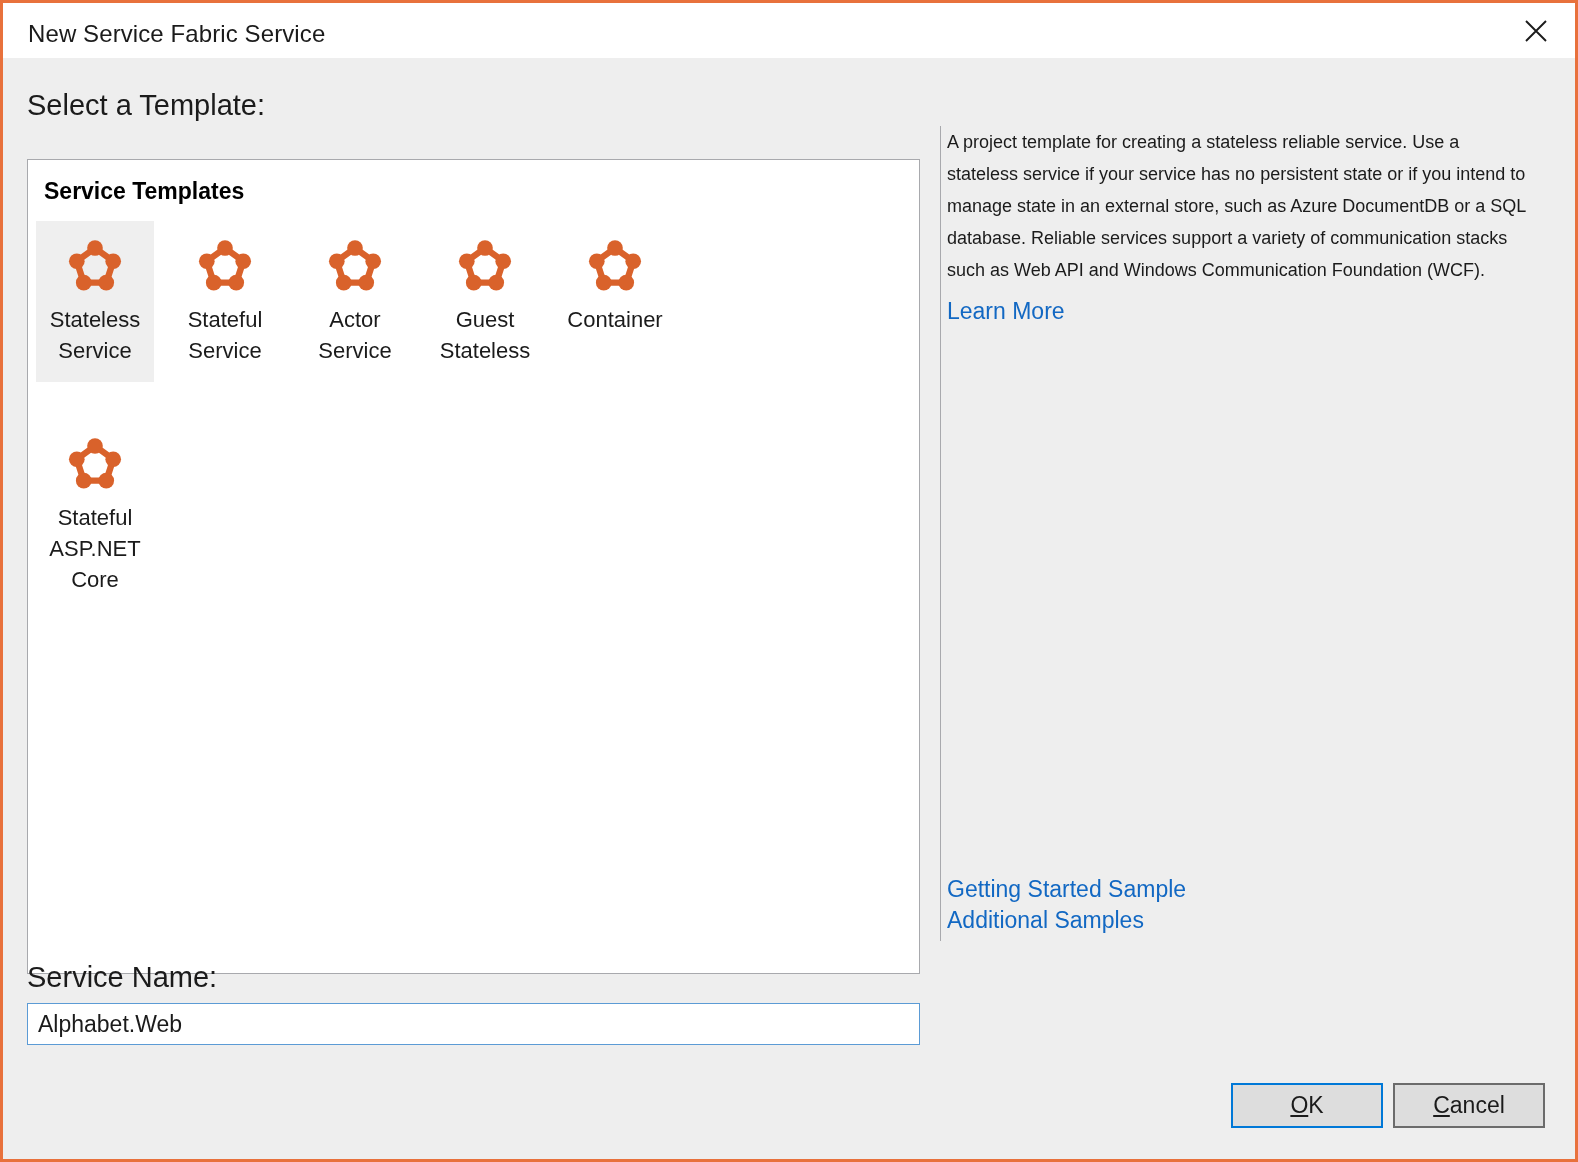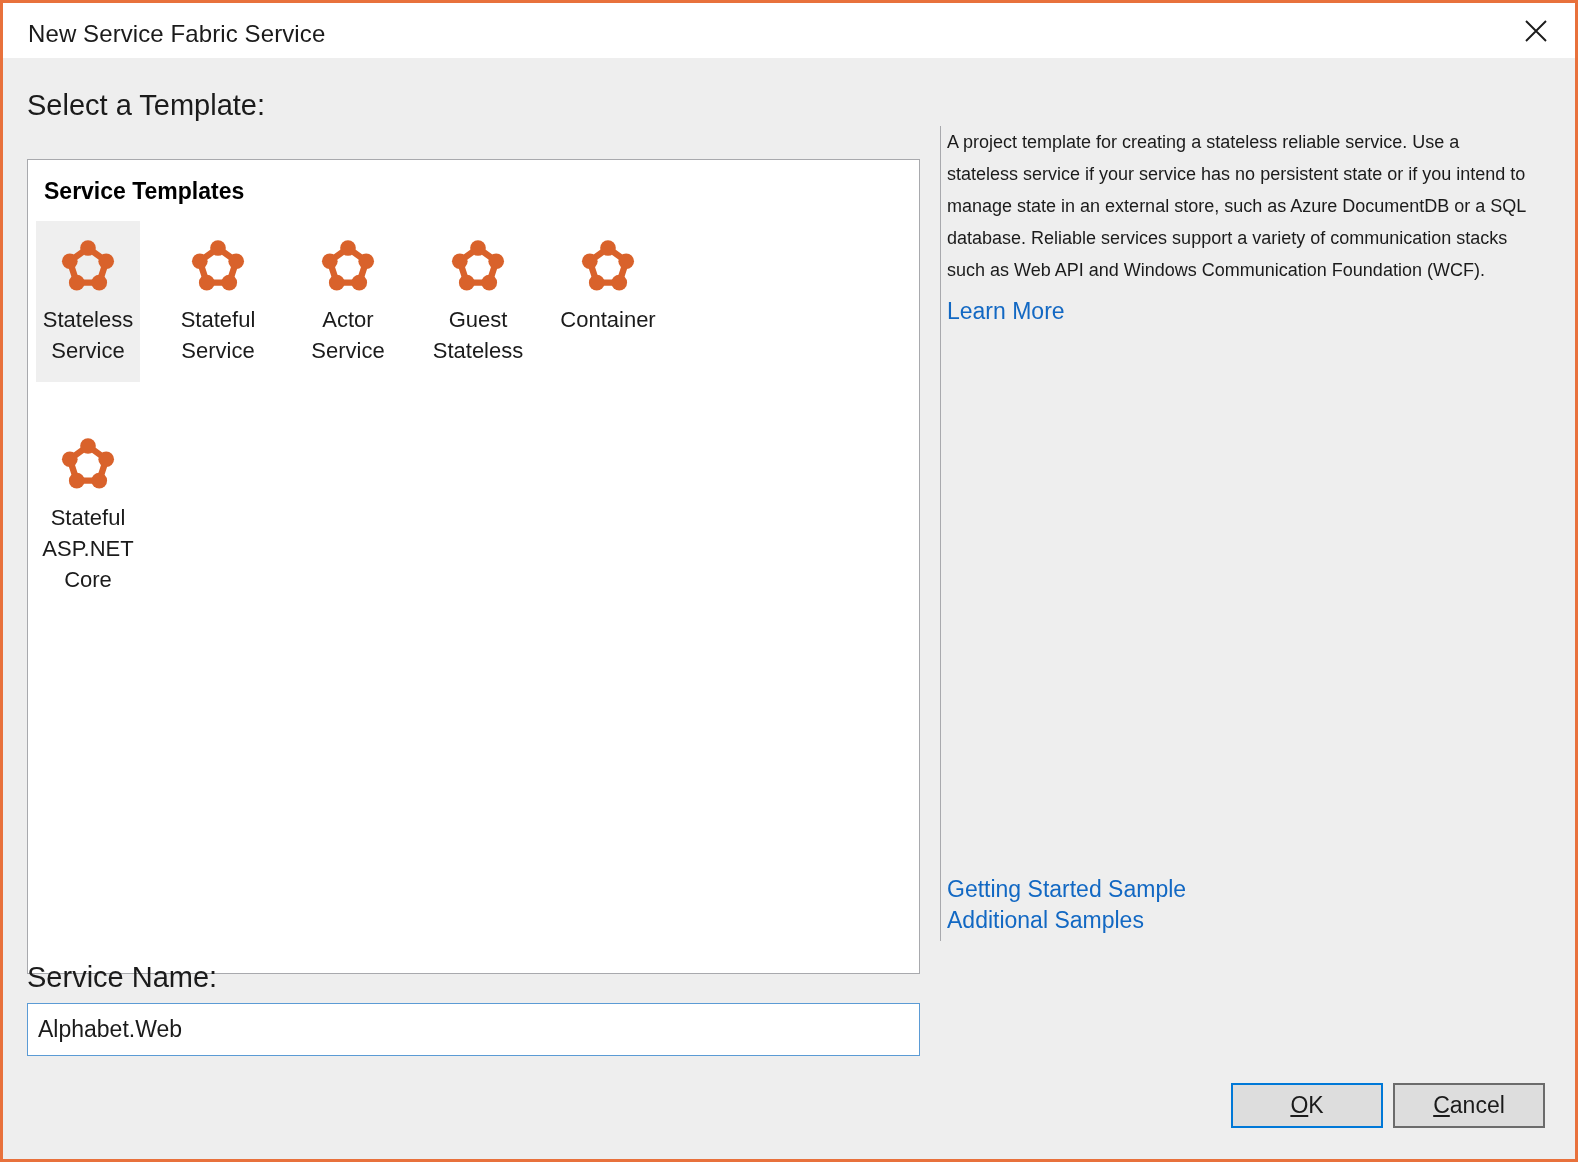--- a/index.html
+++ b/index.html
@@ -96,21 +96,21 @@
   }
   #tiles {
     position: absolute;
     left: 8px;
     top: 61px;
     right: 0;
     bottom: 0;
   }
   .tile {
     position: absolute;
-    width: 104px;
+    width: 118px;
     box-sizing: border-box;
     padding-top: 16px;
     padding-bottom: 16px;
     text-align: center;
     cursor: pointer;
     background: transparent;
   }
   .tile.selected { background: #efefef; }
   .tile-icon {
     width: 58px;
@@ -166,21 +166,21 @@
   }
   #getting-started-link { display: block; margin-bottom: 4px; }
   #additional-samples-link { display: block; }
 
   
   #service-name-input {
     position: absolute;
     left: 24px;
     top: 945px;
     width: 893px;
-    height: 53px;
+    height: 42px;
     box-sizing: border-box;
     border: 1px solid #5b9bd5;
     background: #ffffff;
     font-family: "Liberation Sans", sans-serif;
     font-size: 23px;
     color: #1b1b1b;
     padding: 0 10px;
     outline: none;
   }
 

